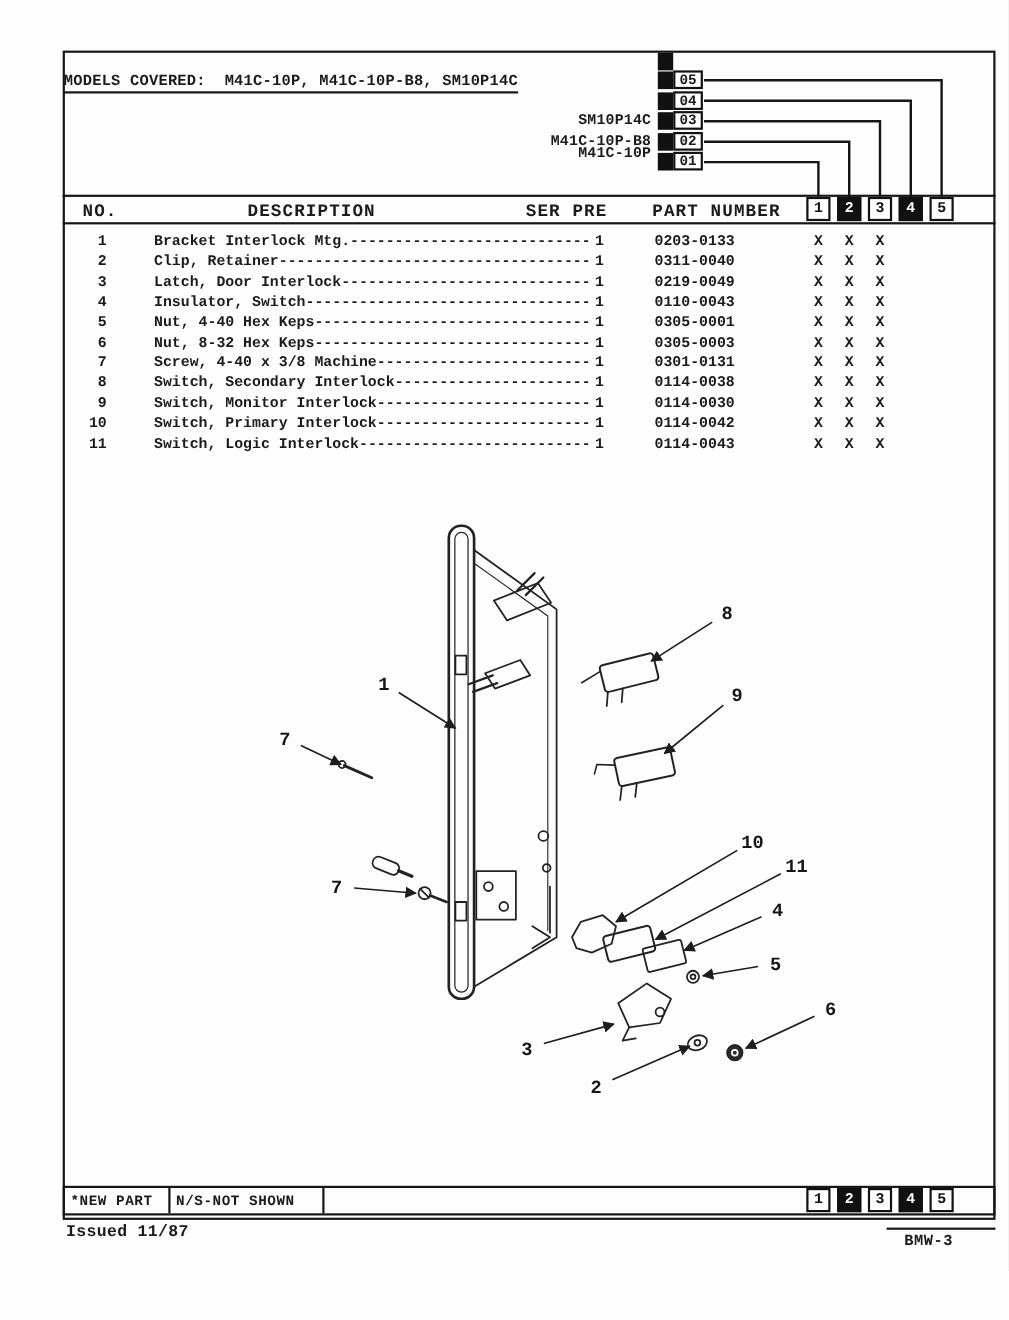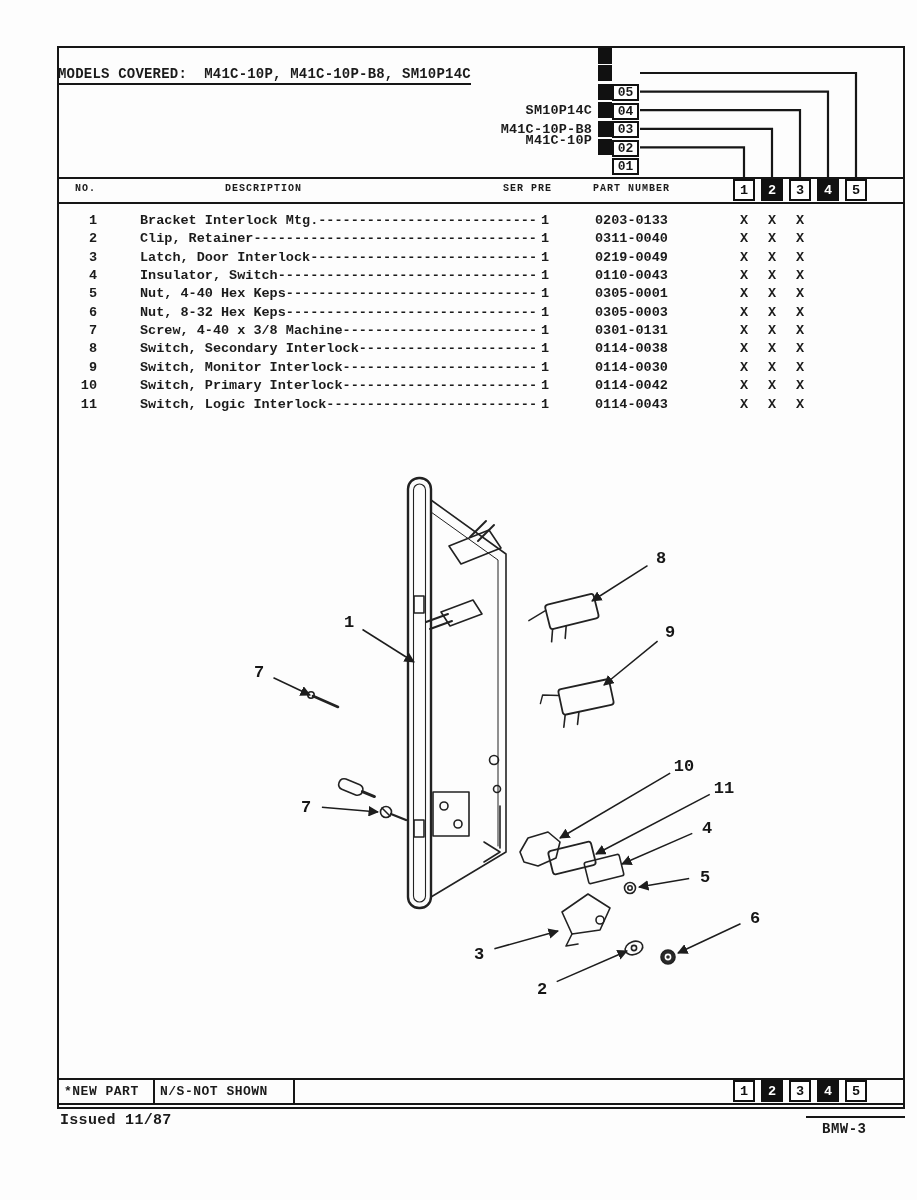--- a/index.html
+++ b/index.html
@@ -8,25 +8,25 @@
   .abs{position:absolute;}
   .pre{white-space:pre;margin-top:42px;}
   
   .models-covered{left:58px;top:24px;font-size:14px;border-bottom:2px solid #161616;padding-bottom:1px;letter-spacing:.2px;}
   .section-title{left:59px;top:49px;width:540px;font-size:14px;border-bottom:2px solid #161616;padding-bottom:3px;letter-spacing:.2px;}
   
   .frame{left:57px;top:46px;width:848px;height:1063px;border:2px solid #161616;box-sizing:border-box;}
   
   .key-black{position:absolute;background:#111;}
   .key-box{position:absolute;width:27px;height:17px;line-height:14px;border:2px solid #111;background:#fff;
-           text-align:center;font-size:13px;box-sizing:border-box;margin-top:20px;}
+           text-align:center;font-size:13px;box-sizing:border-box;}
   .key-label{position:absolute;text-align:right;font-size:13.5px;line-height:17px;letter-spacing:.2px;}
   
   .head-band{left:57px;top:177px;width:848px;height:27px;border-top:2px solid #161616;border-bottom:2px solid #161616;box-sizing:border-box;}
-  .head-label{position:absolute;top:183px;font-size:10px;letter-spacing:1px;}
+  .head-label{position:absolute;top:183px;font-size:16px;letter-spacing:1px;}
   .colbox{position:absolute;width:22px;height:22px;line-height:19px;text-align:center;font-size:13.5px;box-sizing:border-box;}
   .colbox-white{background:#fff;border:2px solid #111;color:#111;}
   .colbox-black{background:#111;border:2px solid #111;color:#fff;}
   
   .prow{position:absolute;left:57px;width:848px;height:18px;font-size:13.5px;line-height:18px;}
   .prow span{position:absolute;top:0;}
   .c-no{left:14px;width:26px;text-align:right;}
   .c-desc{left:83px;width:409px;display:flex;position:absolute;}
   .c-desc .dtext{position:static;white-space:pre;flex:0 0 auto;}
   .c-desc .leader{position:static;flex:1 1 auto;overflow:hidden;white-space:pre;}
@@ -53,21 +53,21 @@
   <div class="abs models-covered pre">MODELS COVERED:  M41C-10P, M41C-10P-B8, SM10P14C</div>
 
   <div class="abs frame"></div>
 
 
   <div class="key-black" style="left:598px;top:48px;width:14px;height:16px;"></div>
 
   <div class="abs head-band"></div>
   <div class="head-label" style="left:75px;">NO.</div>
   <div class="head-label" style="left:225px;">DESCRIPTION</div>
-  <div class="head-label" style="left:503px;">SER PRE</div>
+  <div class="head-label" style="left:478px;">SER PRE</div>
   <div class="head-label" style="left:593px;">PART NUMBER</div>
 
   <svg class="art" id="art" width="917" height="1200" viewBox="0 0 917 1200">
     <defs>
       <marker id="arr" viewBox="0 0 10 10" refX="9" refY="5" markerWidth="7" markerHeight="7" orient="auto-start-reverse">
         <path d="M0,0 L10,5 L0,10 z" fill="#1d1d1d"></path>
       </marker>
     </defs>
     <g id="key-lines" stroke="#161616" stroke-width="2.2" fill="none">
         <polyline points="640,73.0 856,73.0 856,179"></polyline>

